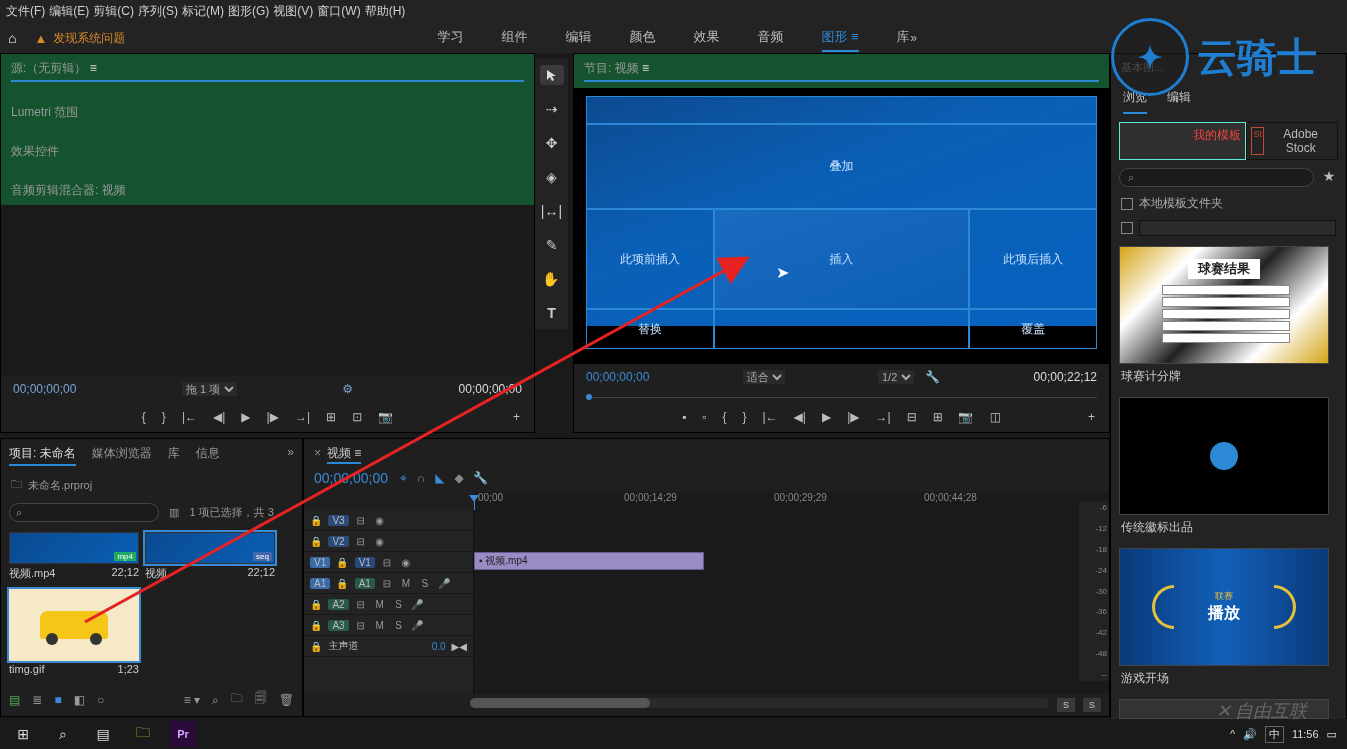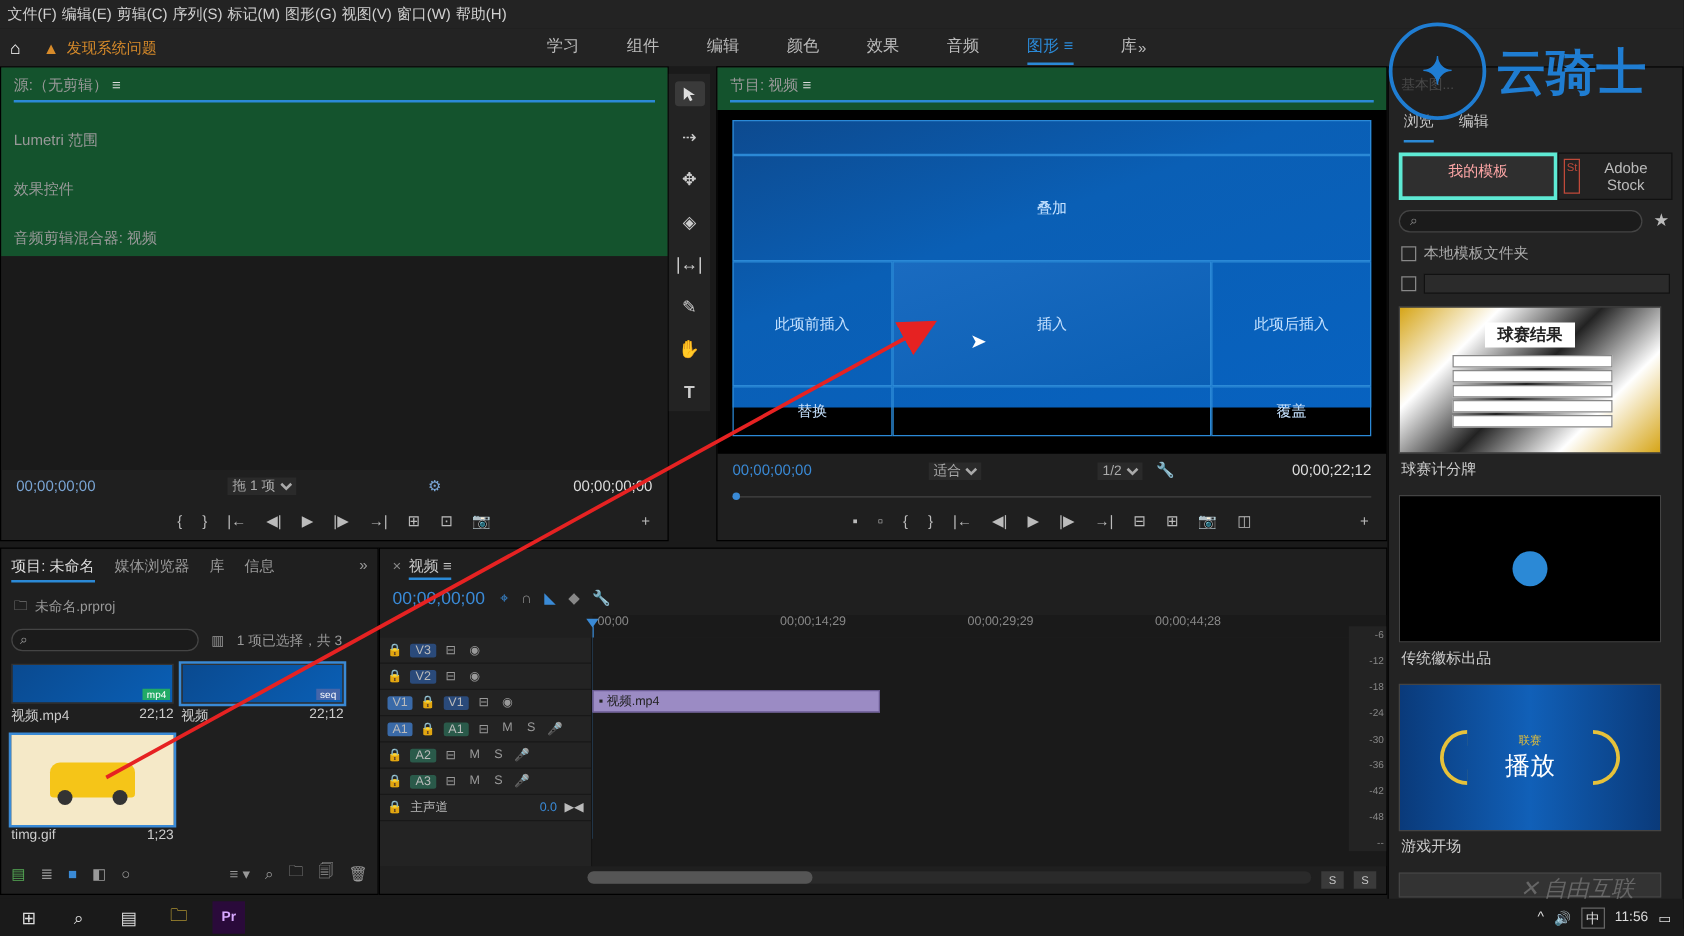--- a/index.html
+++ b/index.html
@@ -51,41 +51,41 @@
 .cv-l {} .cv-m { background: linear-gradient(160deg,#1a6bc0 0%, #0a5fb5 100%); } .cv-r {}
 .cv-bl{} .cv-bm{} .cv-br{}
 .canvas .cursor { position: absolute; left: 190px; top: 167px; color: #fff; font-size: 16px; pointer-events: none; }
 
 
 .right-panel { background: #232323; border: 1px solid #000; display: flex; flex-direction: column; height: 690px; font-size: 12px; }
 .right-tabs { display: flex; gap: 20px; padding: 8px 12px 0; }
 .right-tabs span { padding-bottom: 6px; }
 .right-tabs .on { border-bottom: 2px solid #2b89d6; }
 .tpl-row { display: flex; margin: 8px 8px 4px; }
-.tpl-row .my { flex: 1; background: #2f2f2f; text-align: center; padding: 4px; color: #fca5a5; border: 3px solid #5eead4; }
+.tpl-row .my { flex: 1; background: #2f2f2f; text-align: right; padding: 4px; color: #ef4444; border: 1px solid #5eead4; }
 .tpl-row .stock { width: 92px; text-align: center; padding: 4px; color: #bbb; border: 1px solid #111; display: flex; align-items: center; justify-content: center; gap: 4px; }
 .stock-ic { display: inline-block; width: 14px; height: 28px; border: 1px solid #c04a3a; color: #c04a3a; font-size: 9px; line-height: 12px; text-align: center; }
 .search-row { display: flex; gap: 6px; margin: 4px 8px; }
 .search-row .sinp { flex: 1; background: #1b1b1b; border: 1px solid #444; border-radius: 10px; padding: 2px 8px; color: #888; font-size: 11px; }
 .search-row .star { width: 18px; color: #bbb; font-size: 14px; text-align: center; }
 .cb-row { display: flex; gap: 6px; align-items: center; margin: 4px 10px; color: #aaa; }
 .cb { width: 12px; height: 12px; border: 1px solid #888; display: inline-block; }
 .dd { flex: 1; background: #2b2b2b; height: 16px; border: 1px solid #111; }
 .templates { padding: 6px 8px; overflow: hidden; }
 .tpl { margin-bottom: 8px; }
 .tpl-thumb { width: 210px; height: 118px; background: #000; border: 1px solid #444; position: relative; overflow: hidden; }
 .tpl-cap { color: #ccc; padding: 4px 2px; font-size: 12px; }
 .th1 { background: linear-gradient(135deg,#d6a517 0%, #fff 25%, #222 50%, #fff 75%, #d6a517 100%); }
 .th1-title { position: absolute; top: 12px; left: 50%; transform: translateX(-50%); color: #222; font-weight: bold; font-size: 13px; background: #fff; padding: 1px 10px; }
 .th1-rows { position: absolute; top: 38px; left: 42px; width: 128px; }
 .th1-rows div { height: 10px; background: #fff; margin-bottom: 2px; border: 1px solid #888; }
 .th2 { background: #000; }
 .th2-logo { position: absolute; top: 44px; left: 90px; width: 28px; height: 28px; border-radius: 50%; background: #2b89d6; }
 .th3 { background: linear-gradient(90deg,#0a3a7a 0%, #1160b8 50%, #0a3a7a 100%); display: flex; align-items: center; justify-content: center; }
-.th3-txt { color: #fff; font-size: 20px; font-weight: normal; }
+.th3-txt { color: #fff; font-size: 16px; font-weight: bold; }
 .th3-l, .th3-r { position: absolute; width: 22px; height: 44px; border: 3px solid #e6c13a; }
 .th3-l { left: 32px; border-right: none; border-radius: 22px 0 0 22px; }
 .th3-r { right: 32px; border-left: none; border-radius: 0 22px 22px 0; }
 
 
 .bottom { display: grid; grid-template-columns: 303px 807px; height: 270px; }
 
 
 .project { background: #1f1f1f; border: 1px solid #000; display: flex; flex-direction: column; }
 .proj-tabs { display: flex; gap: 16px; padding: 6px 8px; font-size: 12px; }

